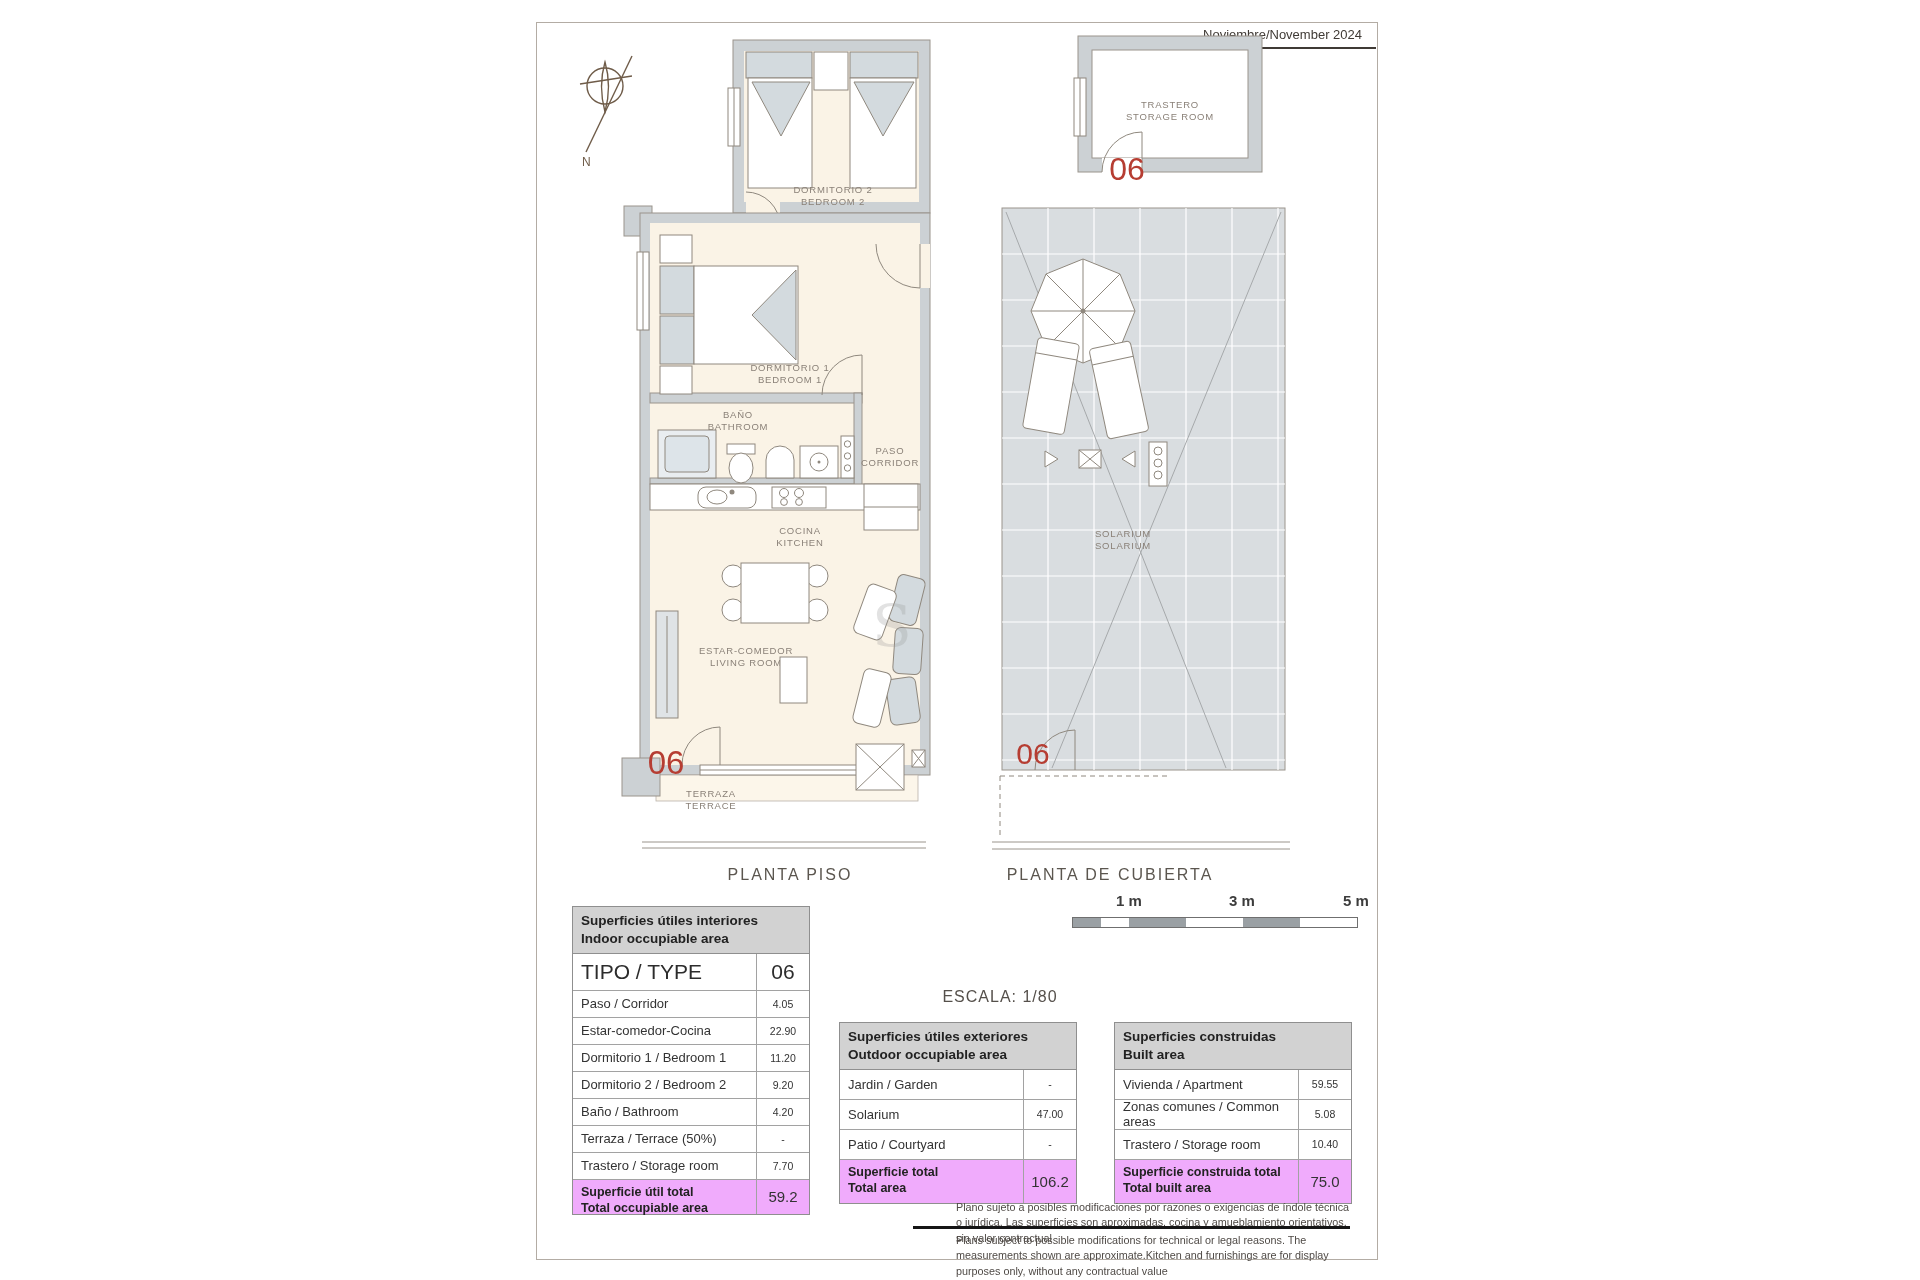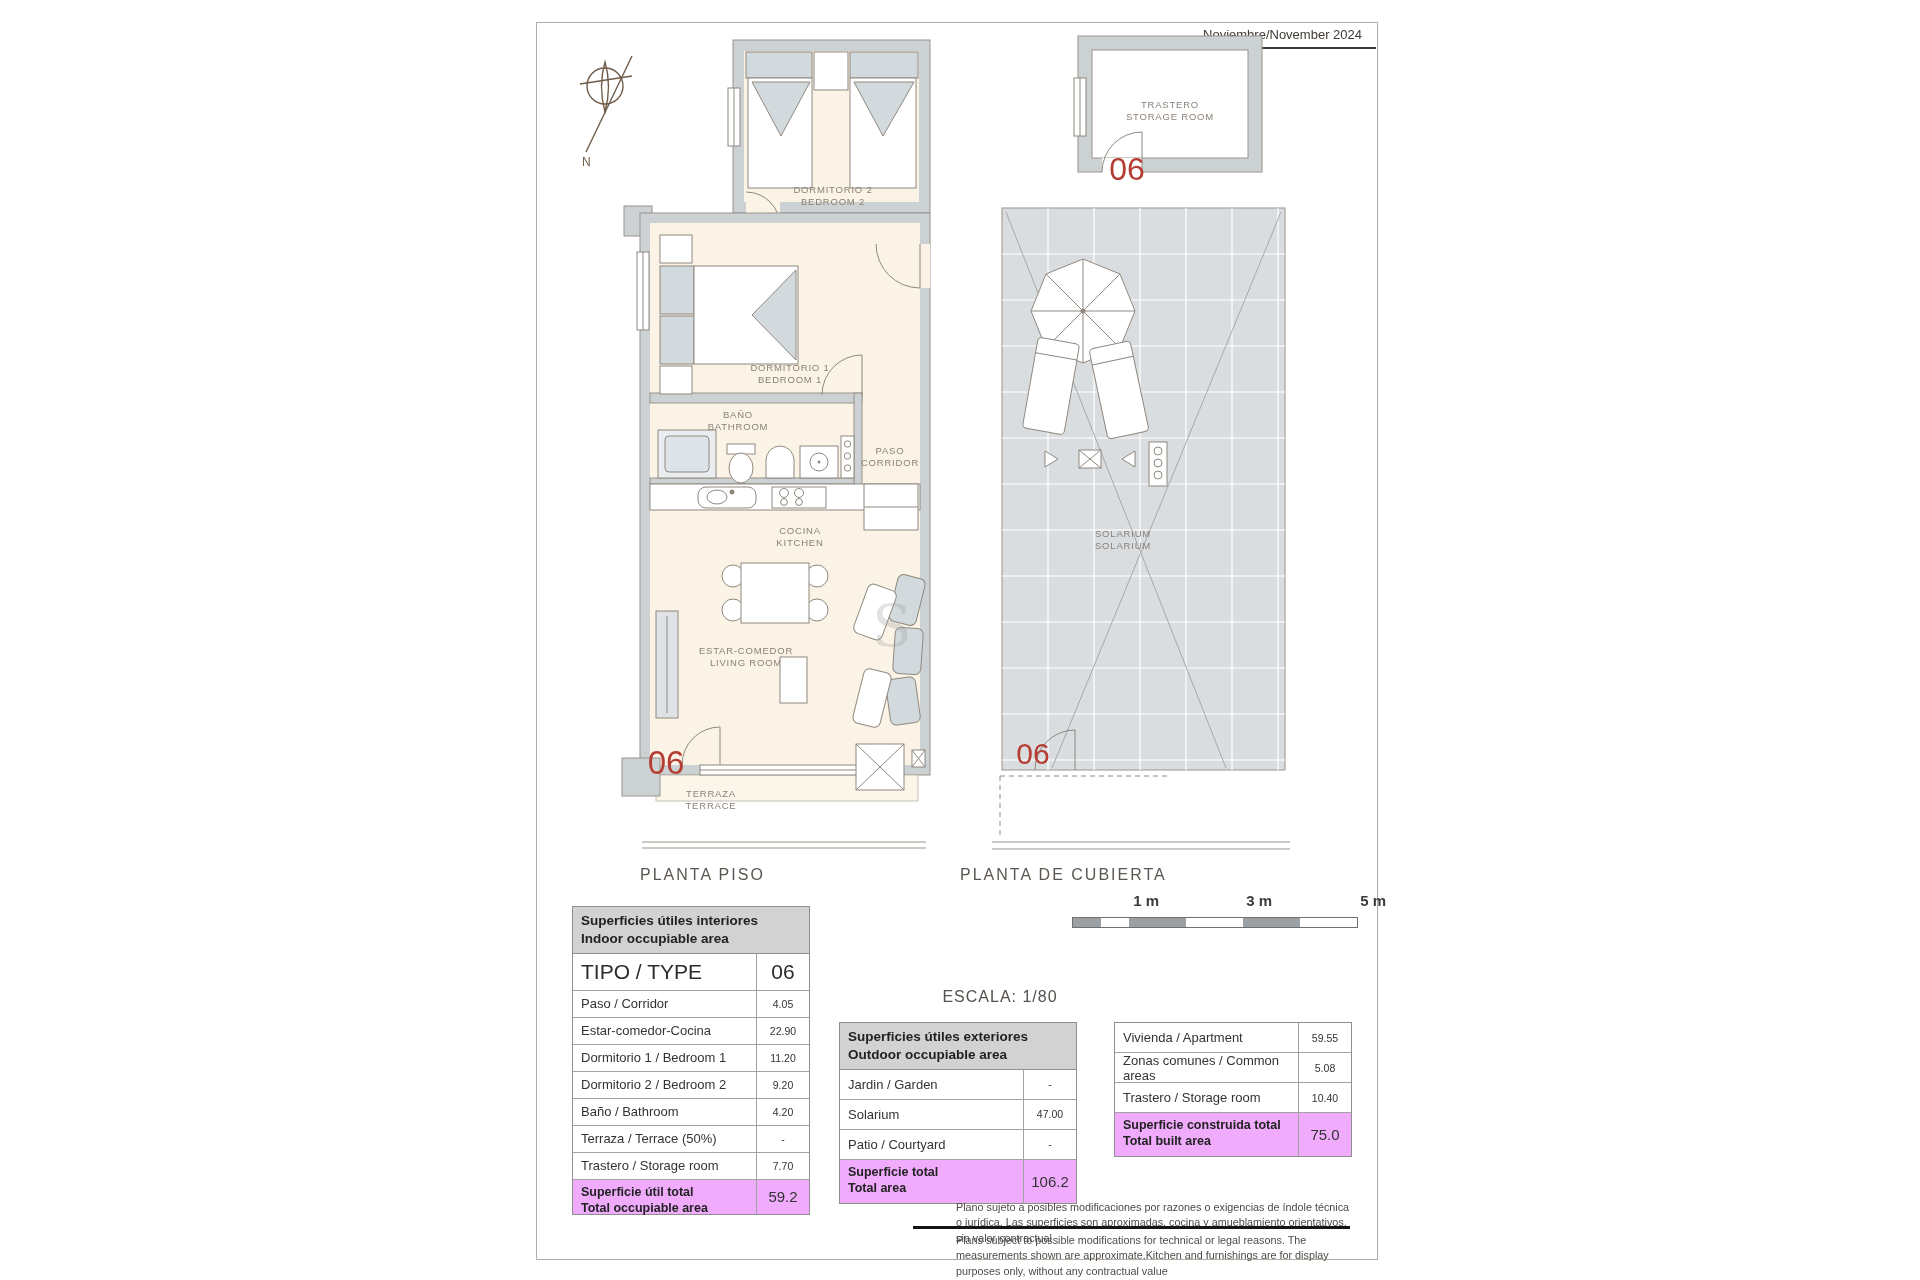--- a/index.html
+++ b/index.html
@@ -5,30 +5,30 @@
   html,body{margin:0;padding:0;background:#ffffff;}
   #canvas{position:relative;width:1920px;height:1280px;background:#ffffff;overflow:hidden;
           font-family:"Liberation Sans",sans-serif;color:#3c3c3c;}
   .abs{position:absolute;}
   
   #sheet-frame{left:536px;top:22px;width:840px;height:1236px;border:1px solid #b3aca4;}
   
   #date{left:1150px;top:27px;width:212px;text-align:right;font-size:13px;font-weight:normal;color:#3f3a35;}
   #date-rule{left:1162px;top:47px;width:214px;height:2px;background:#3f3a35;}
   
-  .plan-caption{top:866px;width:300px;text-align:left;font-size:16px;letter-spacing:2px;color:#5b564f;}
+  .plan-caption{top:866px;width:300px;text-align:center;font-size:16px;letter-spacing:2px;color:#5b564f;}
   #caption-piso{left:640px;}
   #caption-cubierta{left:960px;}
   
   #plan-title{left:840px;top:940px;width:320px;text-align:center;font-family:"DejaVu Serif",serif;
               font-size:34px;letter-spacing:3px;color:#6e6862;}
   #plan-scale{left:840px;top:988px;width:320px;text-align:center;font-size:16px;letter-spacing:1px;color:#55504b;}
   
   #scale-bar{left:1072px;top:892px;width:300px;height:40px;}
-  .sb-label{position:absolute;top:0;width:60px;margin-left:-30px;text-align:right;font-size:15px;font-weight:bold;color:#3c3c3c;}
+  .sb-label{position:absolute;top:0;width:60px;margin-left:-30px;text-align:center;font-size:15px;font-weight:bold;color:#3c3c3c;}
   #sb-track{position:absolute;top:25px;left:0;width:284px;height:9px;border:1px solid #6f6f6f;display:flex;}
   .sb-seg{height:100%;}
   .sb-dark{background:#9aa0a4;}
   .sb-light{background:#ffffff;}
   
   .tbl{background:#ffffff;border:1px solid #8f8f8f;}
   .tbl-header{background:#d2d2d2;border-bottom:1px solid #8f8f8f;padding:5px 8px;font-weight:bold;
               font-size:13.5px;line-height:1.32;color:#222222;}
   .trow{display:flex;align-items:stretch;border-bottom:1px solid #a2a2a2;}
   .trow:last-child{border-bottom:none;}
@@ -382,20 +382,24 @@
     <div class="trow total-row">
       <div class="tlbl">
         <div>Superficie total</div>
         <div>Total area</div>
       </div>
       <div class="tval">106.2</div>
     </div>
   </div>
 
   <div class="abs tbl" id="tbl-built">
+    <div class="tbl-header">
+      <div>Superficies construidas</div>
+      <div>Built area</div>
+    </div>
     <div class="trow data-row-29">
       <div class="tlbl">Vivienda / Apartment</div>
         <div class="tval">59.55</div>
     </div>
     <div class="trow data-row-29">
       <div class="tlbl">Zonas comunes / Common areas</div>
         <div class="tval">5.08</div>
     </div>
     <div class="trow data-row-29">
       <div class="tlbl">Trastero / Storage room</div>

